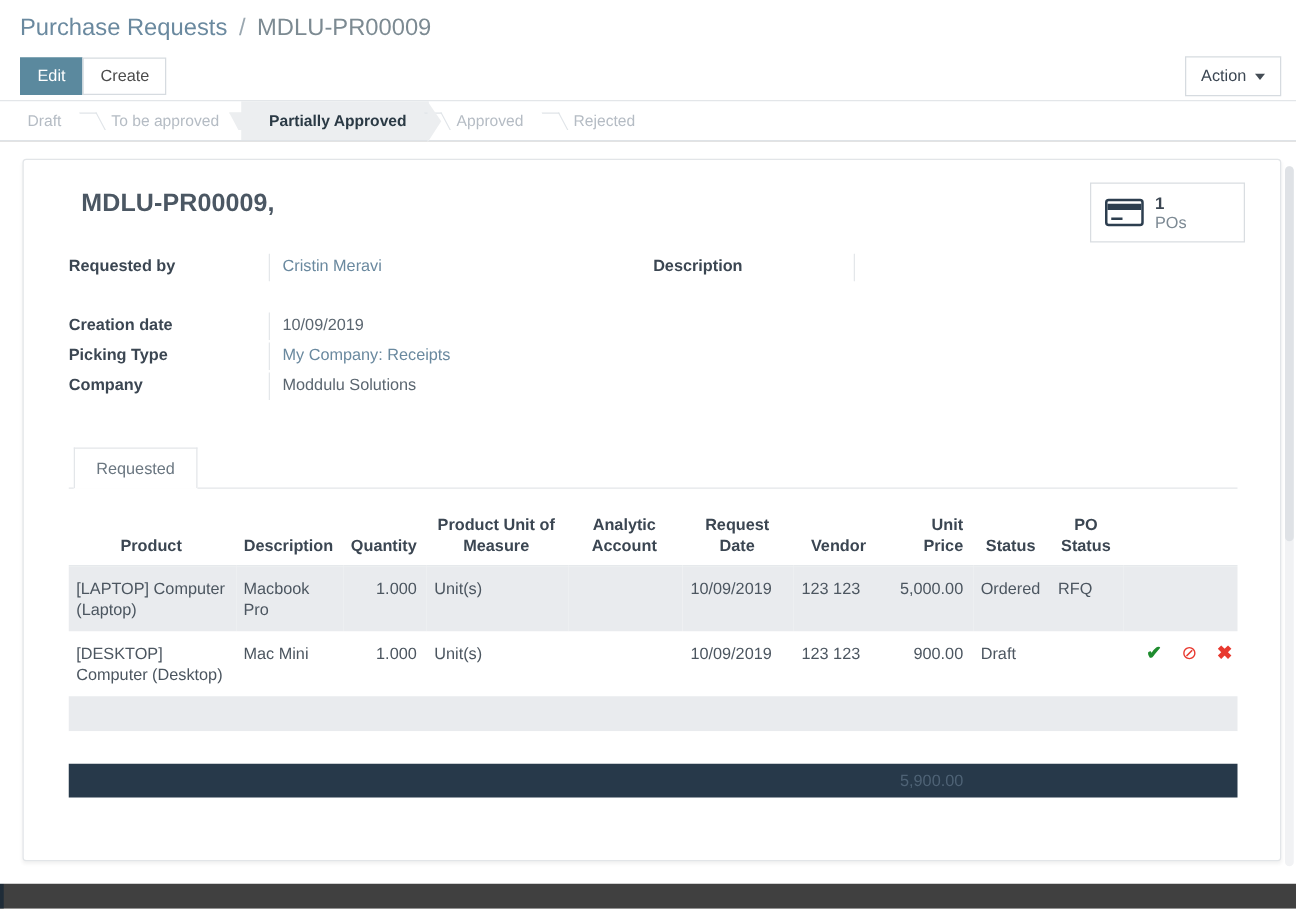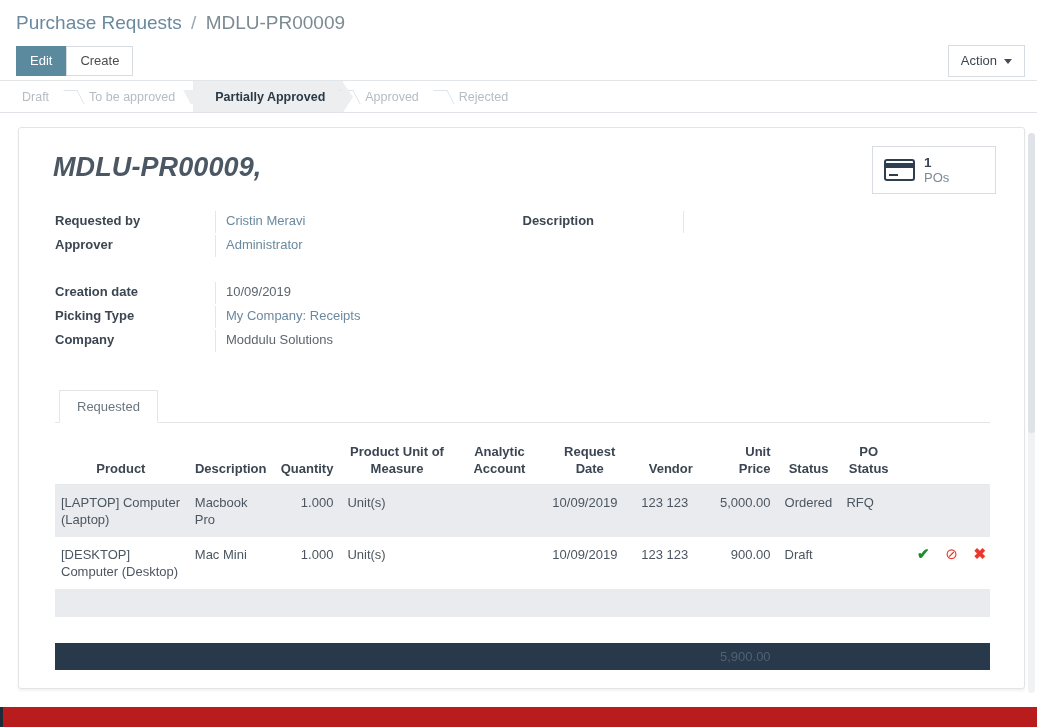--- a/index.html
+++ b/index.html
@@ -13,21 +13,21 @@
     background: #ffffff;
     font-family: "Liberation Sans", sans-serif;
     font-size: 13px;
     color: #4c4c4c;
   }
 
   #app {
     position: relative;
     width: 1037px;
     height: 727px;
-    background: #b91c1c;
+    background: #404040;
     overflow: hidden;
   }
 
   
   .control-panel {
     padding: 6px 0 0 0;
     background: #ffffff;
   }
   .breadcrumb {
     padding: 4px 0 6px 16px;
@@ -230,26 +230,25 @@
     display: block;
   }
   .stat-label {
     font-size: 13px;
     color: #7d8a94;
     display: block;
   }
 
   
   .record-title {
-    font-size: 27px;
+    font-size: 20px;
     font-weight: bold;
     color: #4b5763;
     letter-spacing: 0.1px;
-    margin: 2px 0 28px 0;
-    font-style: italic;
+    margin: 2px 0 28px 12px;
   }
 
   
   .form-grid {
     display: flex;
     gap: 0;
     margin-left: 2px;
   }
   .form-col { width: 486px; }
   .fld-row {
@@ -458,24 +457,20 @@
         </div>
       </div>
 
       <div class="record-title">MDLU-PR00009,</div>
 
       <div class="form-grid">
         <div class="form-col">
           <div class="fld-row">
             <div class="fld-label">Requested by</div>
             <div class="fld-value link">Cristin Meravi</div>
-          </div>
-          <div class="fld-row">
-            <div class="fld-label">Approver</div>
-            <div class="fld-value link">Administrator</div>
           </div>
 
           <div class="group-gap"></div>
 
           <div class="fld-row">
             <div class="fld-label">Creation date</div>
             <div class="fld-value plain">10/09/2019</div>
           </div>
           <div class="fld-row">
             <div class="fld-label">Picking Type</div>

